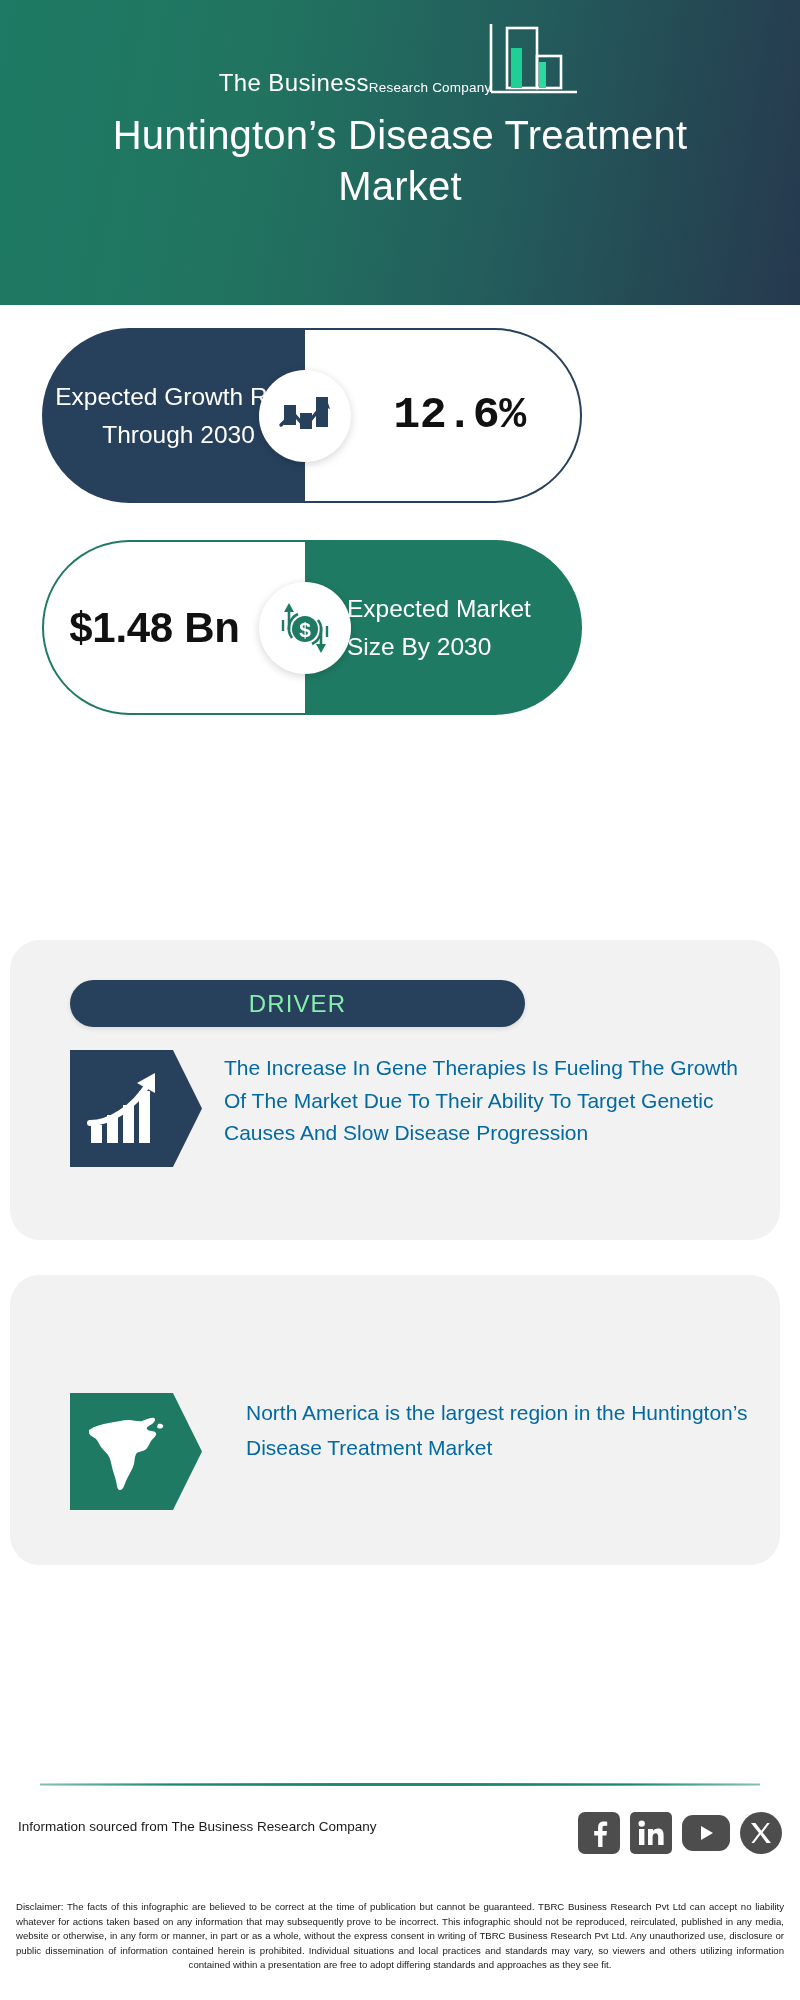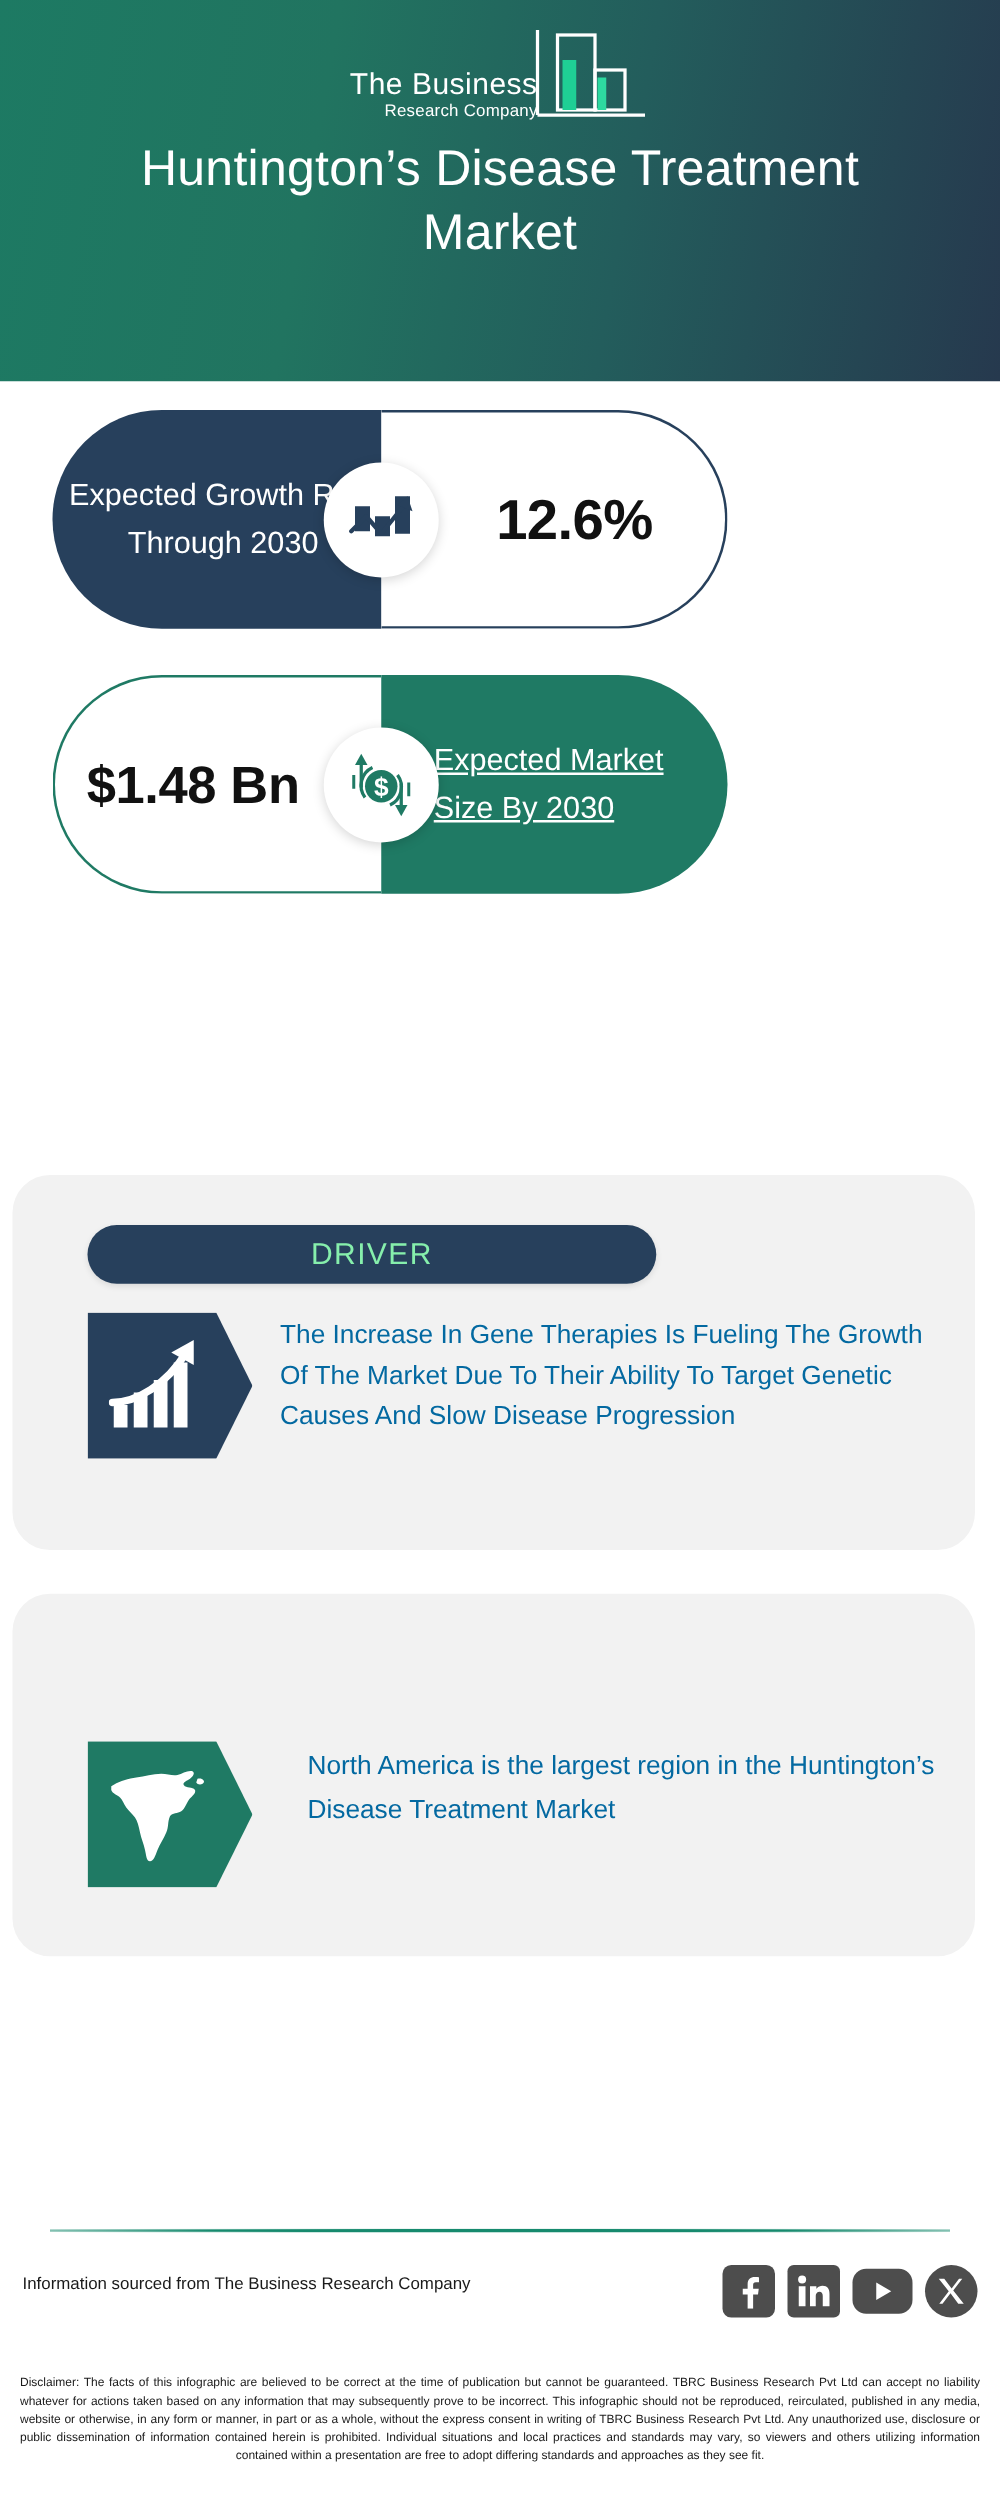--- a/index.html
+++ b/index.html
@@ -28,21 +28,21 @@
   .logo-wrap {
     position: absolute;
     left: 0; top: 22px;
     width: 800px;
     display: flex;
     justify-content: center;
     align-items: flex-end;
   }
   .logo-inner { display: flex; align-items: flex-end; }
   .logo-text {
-    display: flex; flex-direction: column;
+    display: flex; flex-direction: row;
     align-items: flex-end;
     color: #fff;
     padding-bottom: 2px;
   }
   .logo-text .l1 {
     font-size: 24px; letter-spacing: .4px; line-height: 26px;
     font-weight: 400; color: #ffffff;
   }
   .logo-text .l2 {
     font-size: 13.5px; letter-spacing: .2px; line-height: 16px;
@@ -86,21 +86,21 @@
     padding-left: 10px;
   }
   .stat1-right {
     position: absolute;
     left: 263px; top: 0;
     width: 277px; height: 175px;
     background: #ffffff;
     border: 2.5px solid #27405c;
     border-left: none;
     border-radius: 0 88px 88px 0;
-    display: flex; align-items: center; justify-content: center;
+    display: flex; align-items: center; justify-content: center; font-family: Liberation Mono, monospace;
   }
   .stat1-right .val {
     color: #111111;
     font-size: 45px;
     font-weight: 700;
     letter-spacing: -0.5px;
     padding-left: 34px;
   }
   .badge-circle {
     position: absolute;
@@ -147,21 +147,20 @@
     display: flex; align-items: center; justify-content: center;
   }
   .stat2-right .lbl {
     color: #ffffff;
     font-size: 24.5px;
     line-height: 38px;
     text-align: left;
     padding-left: 42px;
     padding-right: 14px;
     font-weight: 400;
-    text-decoration: underline;
   }
   .stat2 .badge-circle { left: 217px; top: 42px; }
 
   
   .panel {
     position: absolute;
     left: 10px;
     width: 770px;
     background: #f2f2f2;
     border-radius: 30px;

